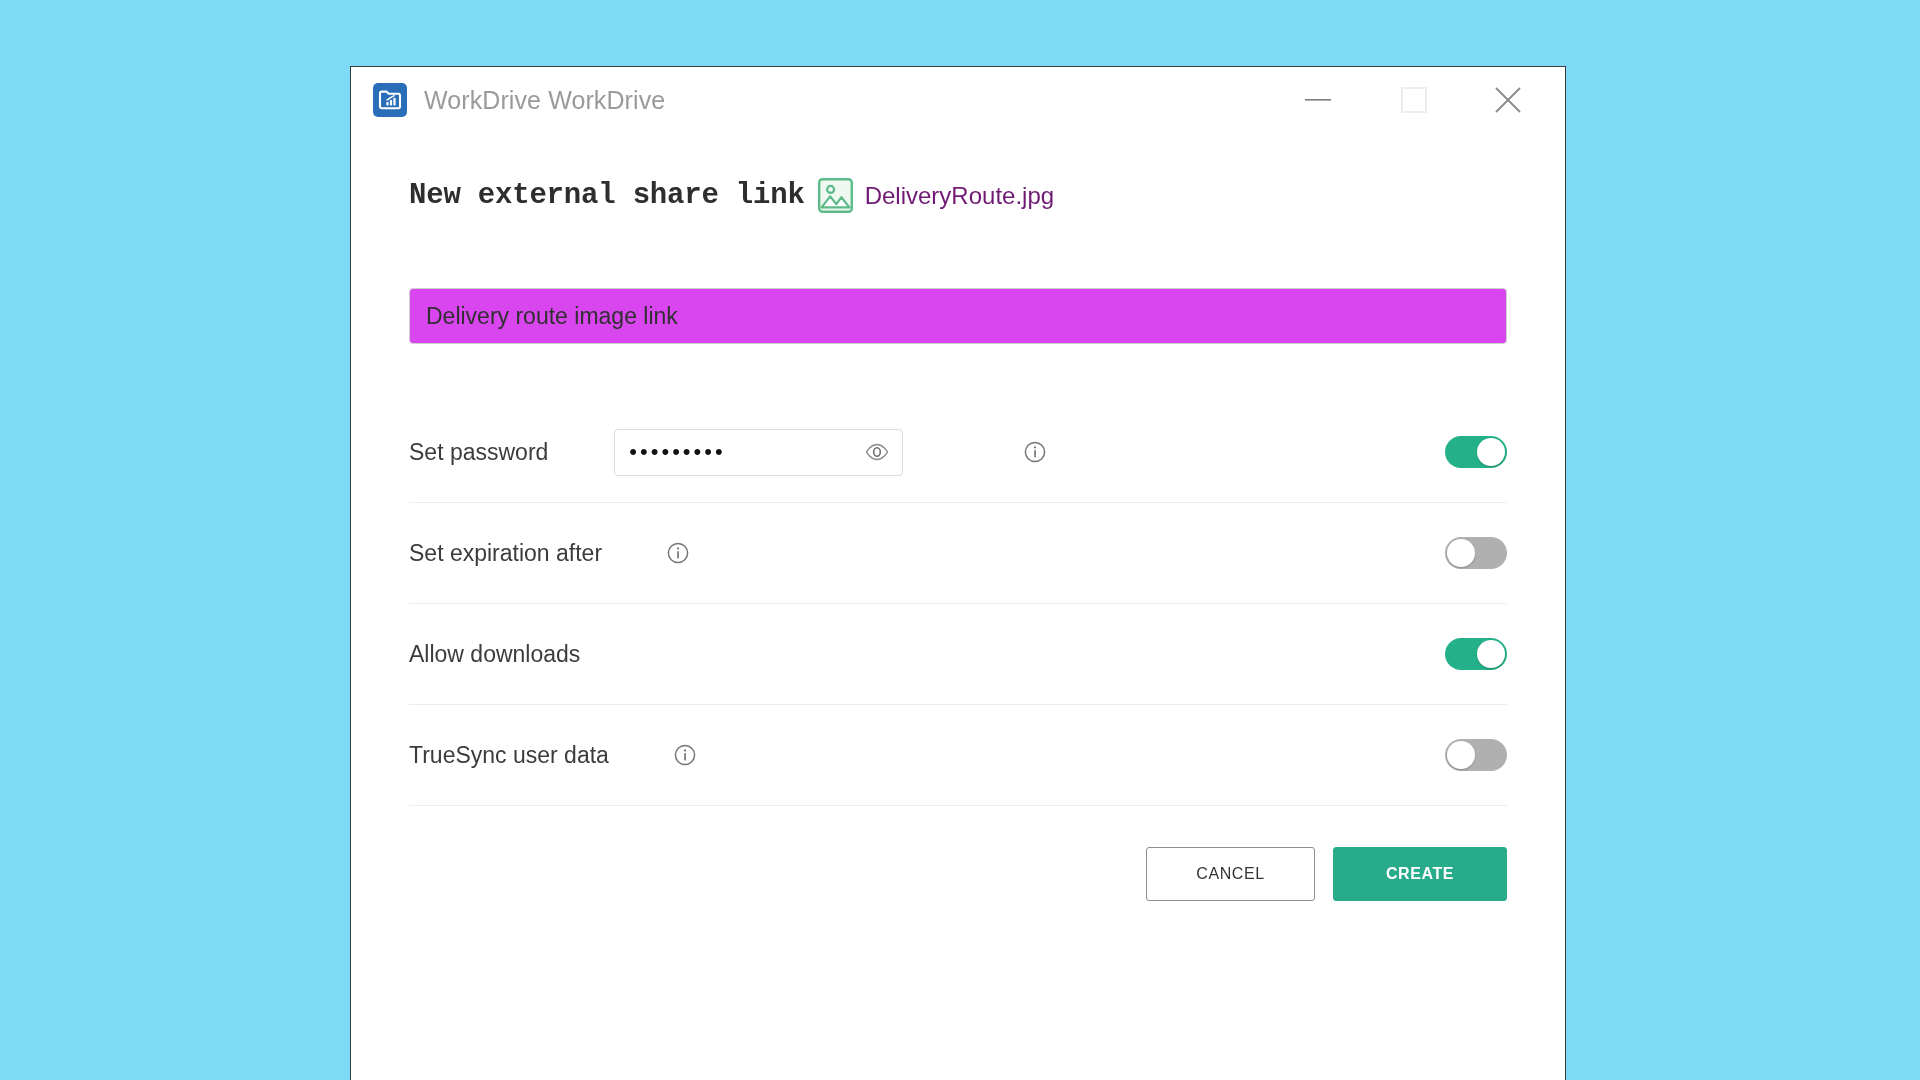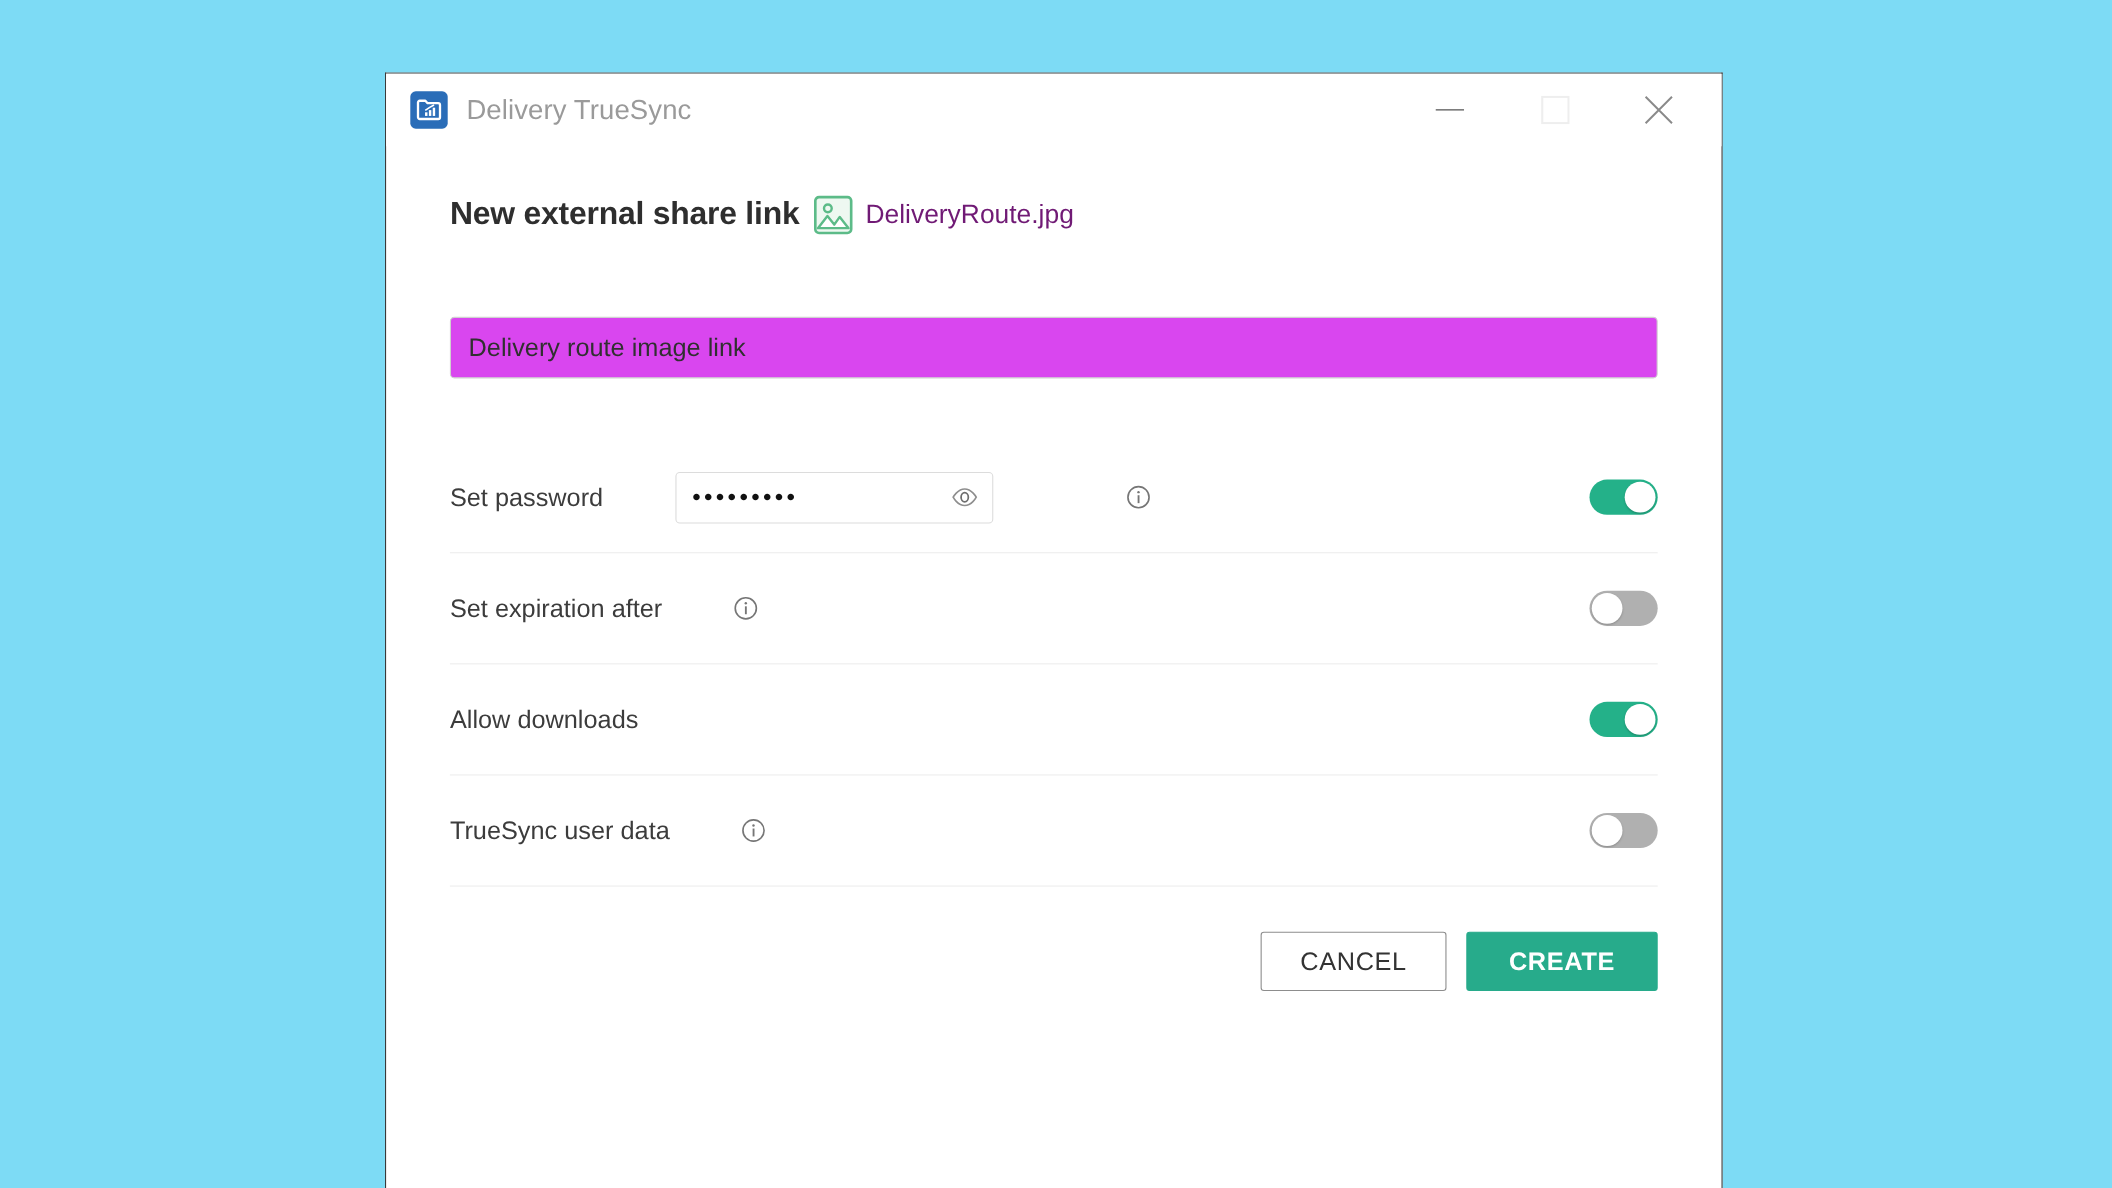--- a/index.html
+++ b/index.html
@@ -92,20 +92,21 @@
     align-items: center;
     margin-top: 44px;
     white-space: nowrap;
   }
 
   .dialog-title {
     font-size: 29px;
     font-weight: bold;
     color: #2e2e2e;
     letter-spacing: -.2px;
+    font-family: Liberation Mono, monospace;
   }
 
   .file-icon {
     margin: 0 11px 0 12px;
     flex: 0 0 auto;
     display: flex;
     align-items: center;
   }
 
   .file-name {
@@ -212,21 +213,21 @@
     margin-top: 41px;
     display: flex;
     justify-content: flex-end;
     align-items: center;
     gap: 18px;
     padding-bottom: 20px;
   }
 
   .btn {
     font-family: "Liberation Sans", sans-serif;
-    font-size: 23px;
+    font-size: 16px;
     letter-spacing: .6px;
     cursor: default;
     border-radius: 3px;
     height: 54px;
   }
 
   .btn-cancel {
     background: #ffffff;
     border: 1px solid #8d8d8d;
     color: #333333;
@@ -249,21 +250,21 @@
   <div class="titlebar">
     <div class="app-icon">
       <svg width="24" height="22" viewBox="0 0 24 22">
         <path d="M2 4.2a1.6 1.6 0 0 1 1.6-1.6h5.1l2 2.2h9.7A1.6 1.6 0 0 1 22 6.4v11.2a1.6 1.6 0 0 1-1.6 1.6H3.6A1.6 1.6 0 0 1 2 17.6V4.2z" fill="none" stroke="#ffffff" stroke-width="2.1" stroke-linejoin="round"></path>
         <rect x="8.4" y="13.1" width="2.2" height="3.3" fill="#ffffff"></rect>
         <rect x="11.9" y="11.1" width="2.2" height="5.3" fill="#ffffff"></rect>
         <rect x="15.4" y="8.9" width="2.2" height="7.5" fill="#ffffff"></rect>
         <path d="M8.6 11.4 L12.6 8.6 L16.6 6.4" fill="none" stroke="#ffffff" stroke-width="1.5"></path>
       </svg>
     </div>
-    <div class="app-title">Delivery TrueSync</div>
+    <div class="app-title">WorkDrive WorkDrive</div>
 
     <div class="win-controls">
       <div class="win-btn minimize">
         <svg width="26" height="2" viewBox="0 0 26 2">
             <rect width="26" height="1.6" fill="#7d7d7d"></rect>
           </svg>
       </div>
       <div class="win-btn maximize">
         <svg width="26" height="26" viewBox="0 0 26 26">
           <rect x="1" y="1" width="24" height="24" fill="none" stroke="#eeeeee" stroke-width="2"></rect>

